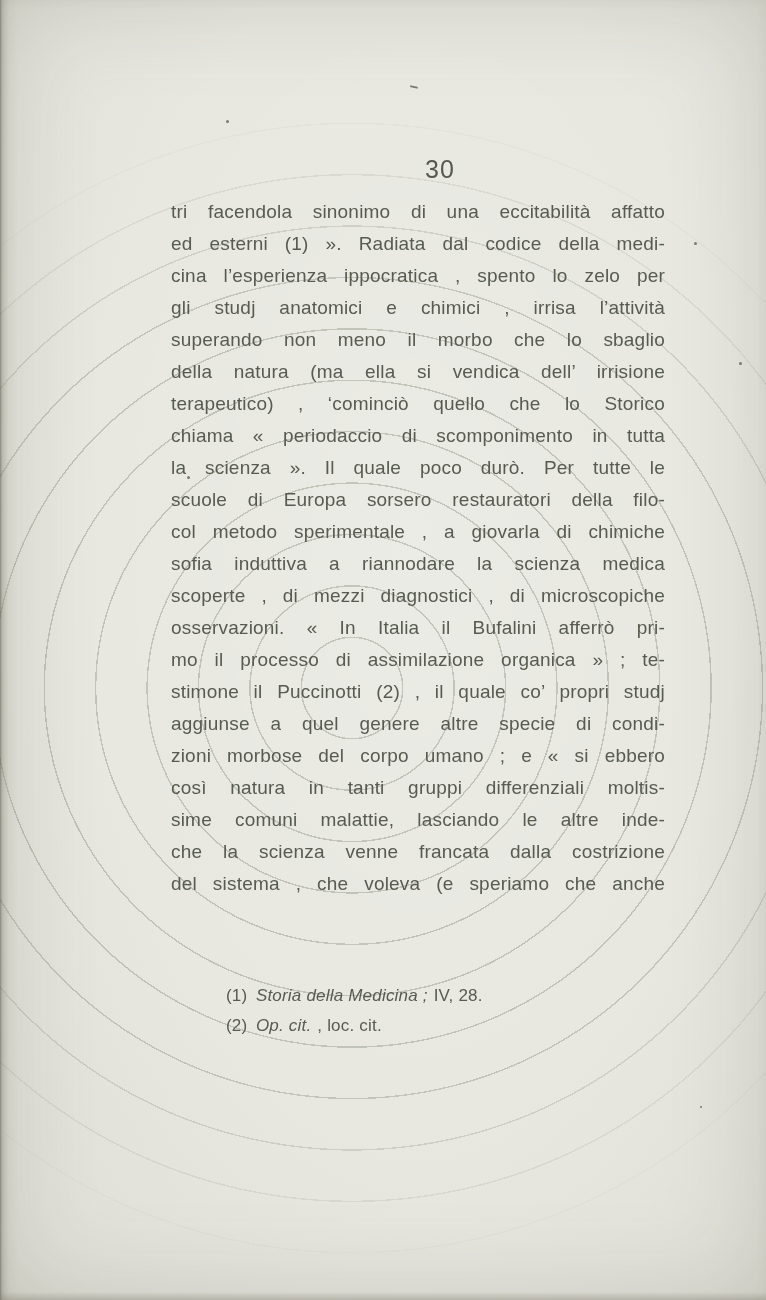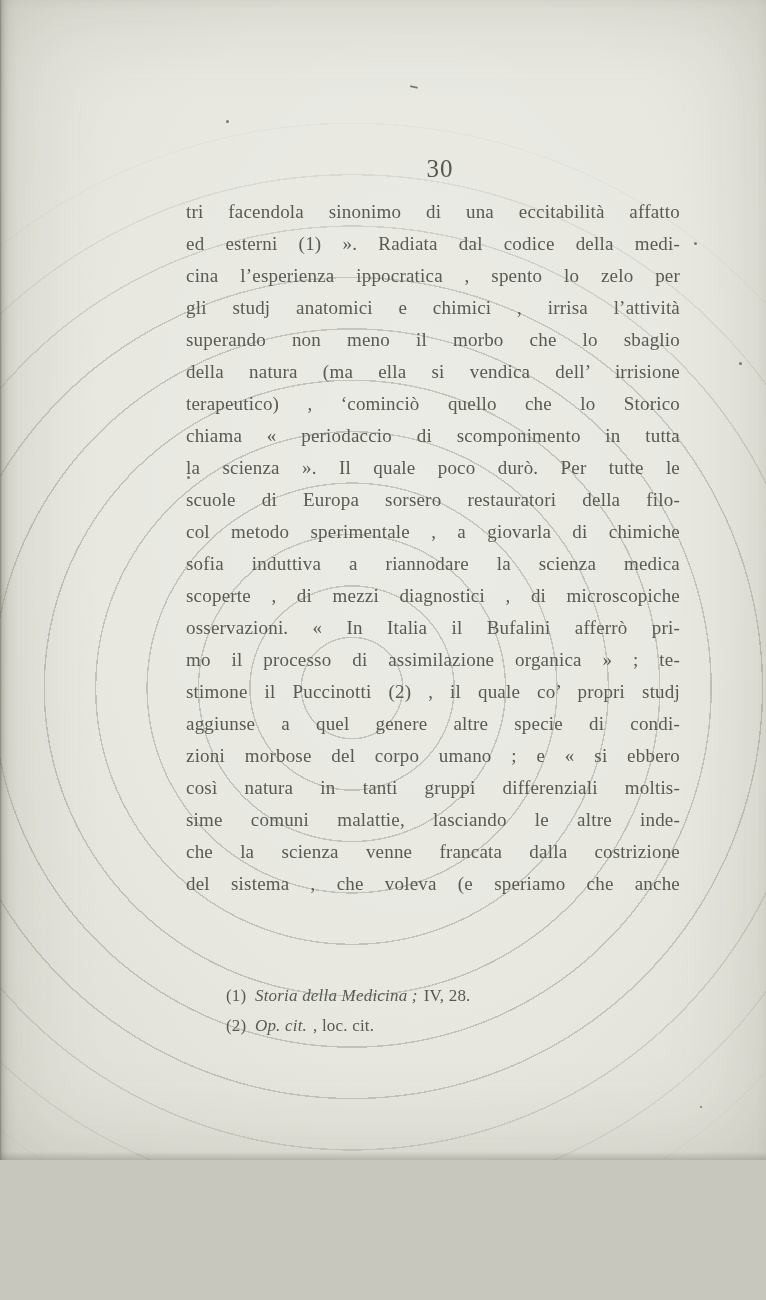--- a/index.html
+++ b/index.html
@@ -5,27 +5,27 @@
   :root {
     --paper: #e8e8e1;
     --ink: #575b50;
   }
   * { box-sizing: border-box; }
   html, body { margin: 0; padding: 0; background: #c8c7bd; }
 
   .page {
     position: relative;
     width: 766px;
-    height: 1160px;
+    height: 1300px;
     overflow: hidden;
     background: var(--paper);
     background-image: radial-gradient(ellipse at 54% 42%,
         rgba(255,255,255,0.16) 0%, rgba(255,255,255,0.0) 55%,
         rgba(120,118,100,0.10) 100%);
-    font-family: Liberation Serif, serif;
+    font-family: Liberation Sans, sans-serif;
     color: var(--ink);
   }
   
   .page::after {
     content: '';
     position: absolute; inset: 0;
     box-shadow: inset 0 0 95px rgba(110,108,90,0.22),
                 inset 0 0 10px rgba(110,108,90,0.10);
     pointer-events: none;
   }
@@ -64,21 +64,21 @@
     left: 186px; width: 494px; top: 155px;
     padding-left: 14px;
     text-align: center;
     font-size: 25px;
     letter-spacing: 1px;
     color: #555a4f;
   }
 
   .text-block {
     position: absolute;
-    left: 186px; top: 196px; width: 494px;
+    left: 171px; top: 196px; width: 494px;
     font-size: 19px;
     line-height: 32px;
     letter-spacing: 0.2px;
     word-spacing: 1.5px;
   }
   .text-block .line {
     height: 32px;
     text-align: justify;
     text-align-last: justify;
     white-space: nowrap;

